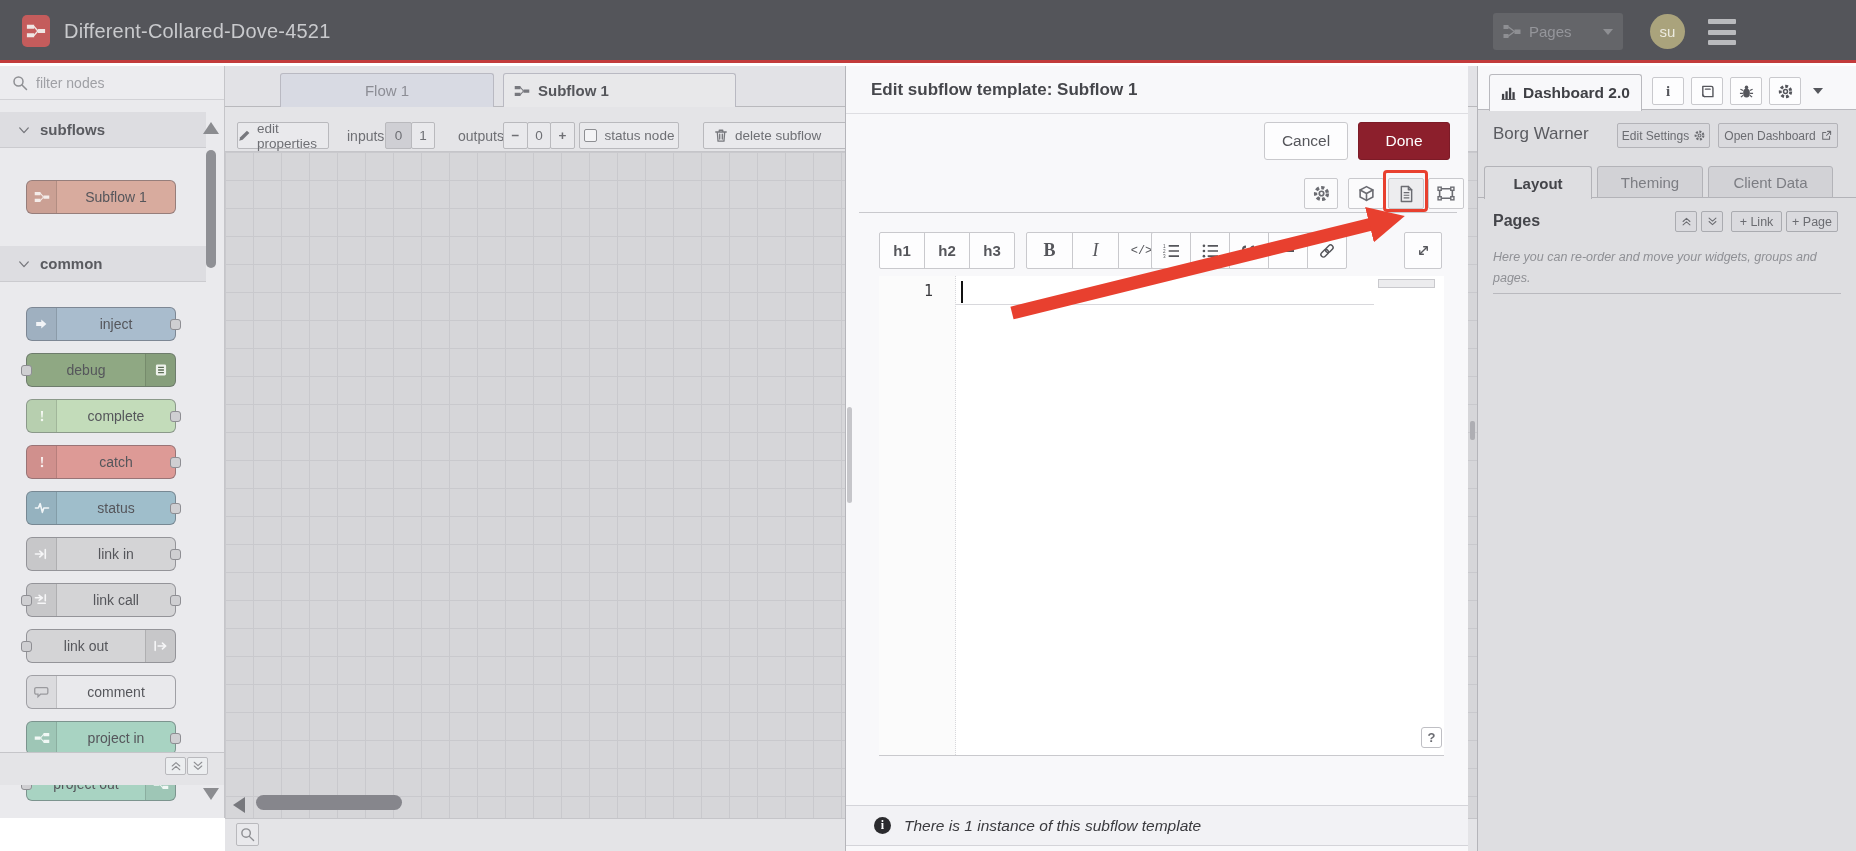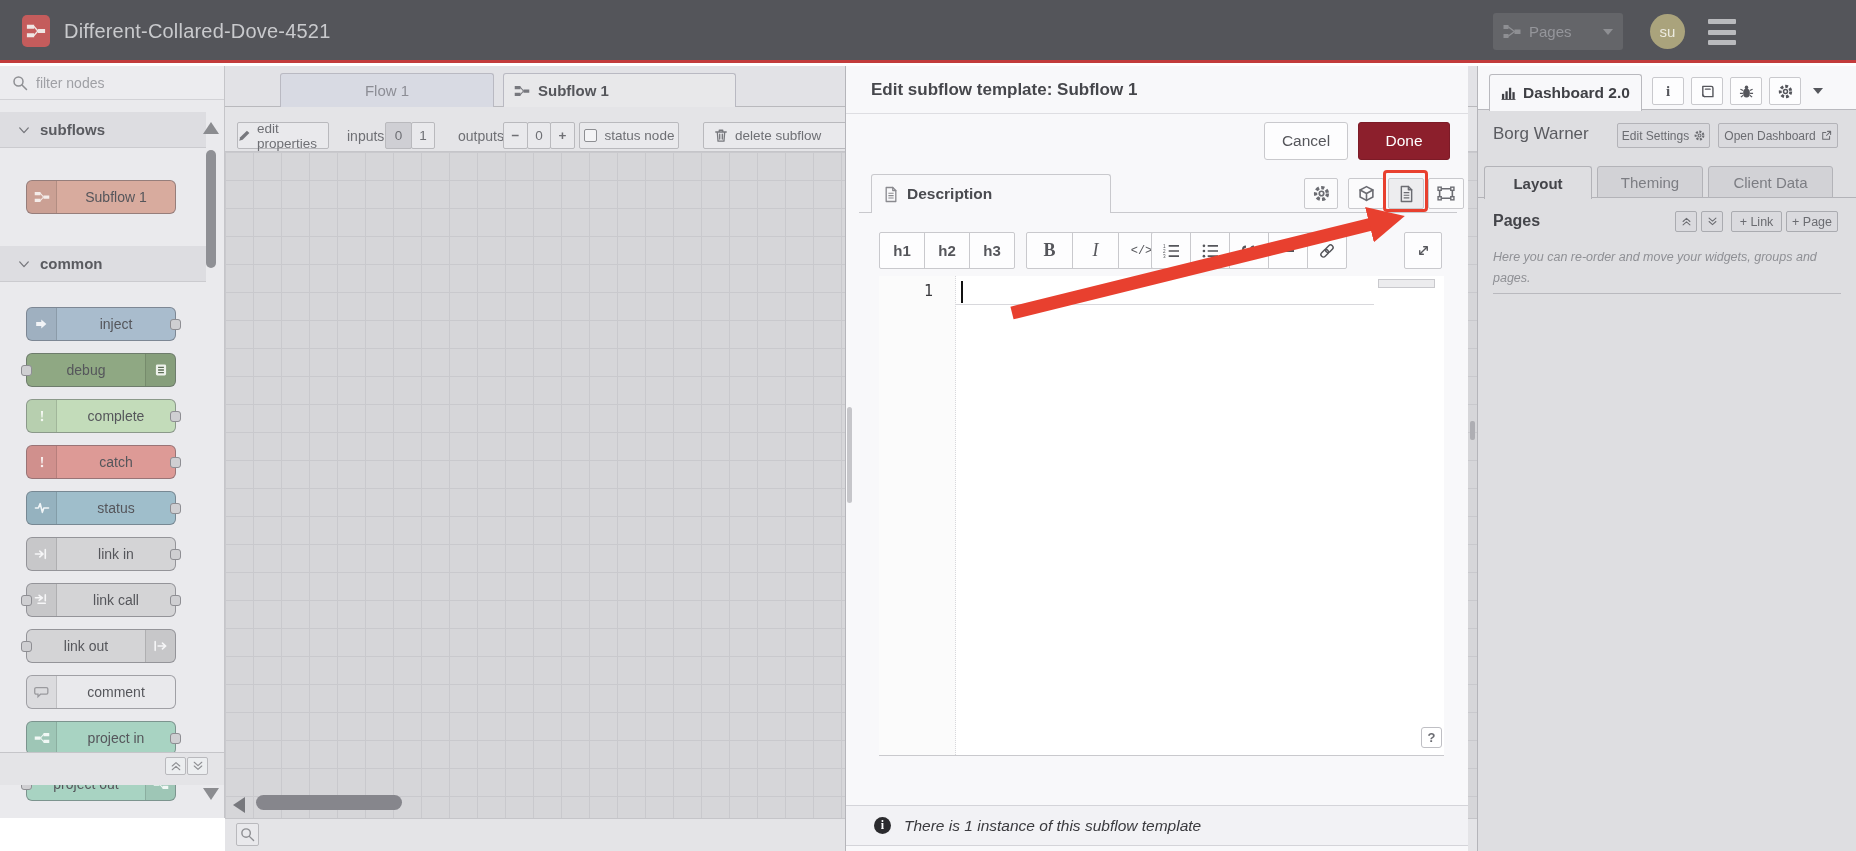--- a/index.html
+++ b/index.html
@@ -469,30 +469,20 @@
     </div>
   </div>
 
   <div id="dialog">
     <div id="tray-grip"></div>
     <div id="dialog-title">Edit subflow template: Subflow 1</div>
     <div class="dlg-btn" id="btn-cancel">Cancel</div>
     <div class="dlg-btn" id="btn-done">Done</div>
 
     <div id="desc-tabline"></div>
-    <div id="desc-tab">
-      <span class="ficon">
-          <svg class="ic" width="14" height="17" viewBox="0 0 16 19">
-            <path d="M2.5 1.5 h7.5 l3.5 3.5 v12.5 h-11 z" stroke="currentColor" fill="none" stroke-width="1.5" stroke-linecap="round" stroke-linejoin="round"></path>
-            <path d="M10 1.5 v3.5 h3.5" stroke="currentColor" fill="none" stroke-width="1.5" stroke-linecap="round" stroke-linejoin="round"></path>
-            <path d="M5 8 h6 M5 10.8 h6 M5 13.6 h6" stroke="currentColor" stroke-width="1.2"></path>
-          </svg>
-        </span>
-      <span>Description</span>
-    </div>
     <div class="mini-btn" id="mb-gear">
         <svg class="ic" width="17" height="17" viewBox="0 0 16 16">
           <circle cx="8" cy="8" r="5.6" fill="none" stroke="currentColor" stroke-width="3.1" stroke-dasharray="3 2.08"></circle>
           <circle cx="8" cy="8" r="2.1" fill="none" stroke="currentColor" stroke-width="1.6"></circle>
         </svg>
       </div>
     <div class="mini-btn" id="mb-cube">
         <svg class="ic" width="17" height="17" viewBox="0 0 16 16">
           <path d="M8 1.5 l6 3.2 v6.6 l-6 3.2 -6 -3.2 v-6.6 z" stroke="currentColor" fill="none" stroke-width="1.5" stroke-linecap="round" stroke-linejoin="round"></path>
           <path d="M2 4.7 L8 8 L14 4.7 M8 8 v6.5" stroke="currentColor" fill="none" stroke-width="1.5" stroke-linecap="round" stroke-linejoin="round"></path>

